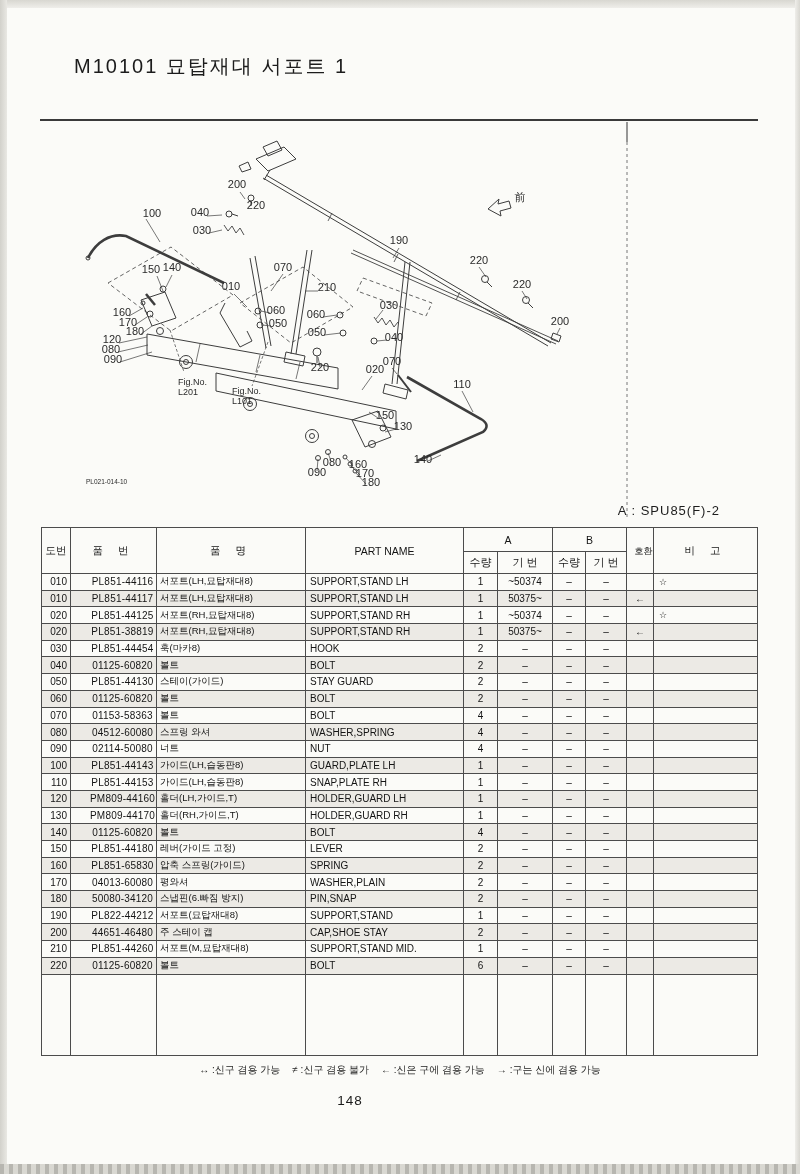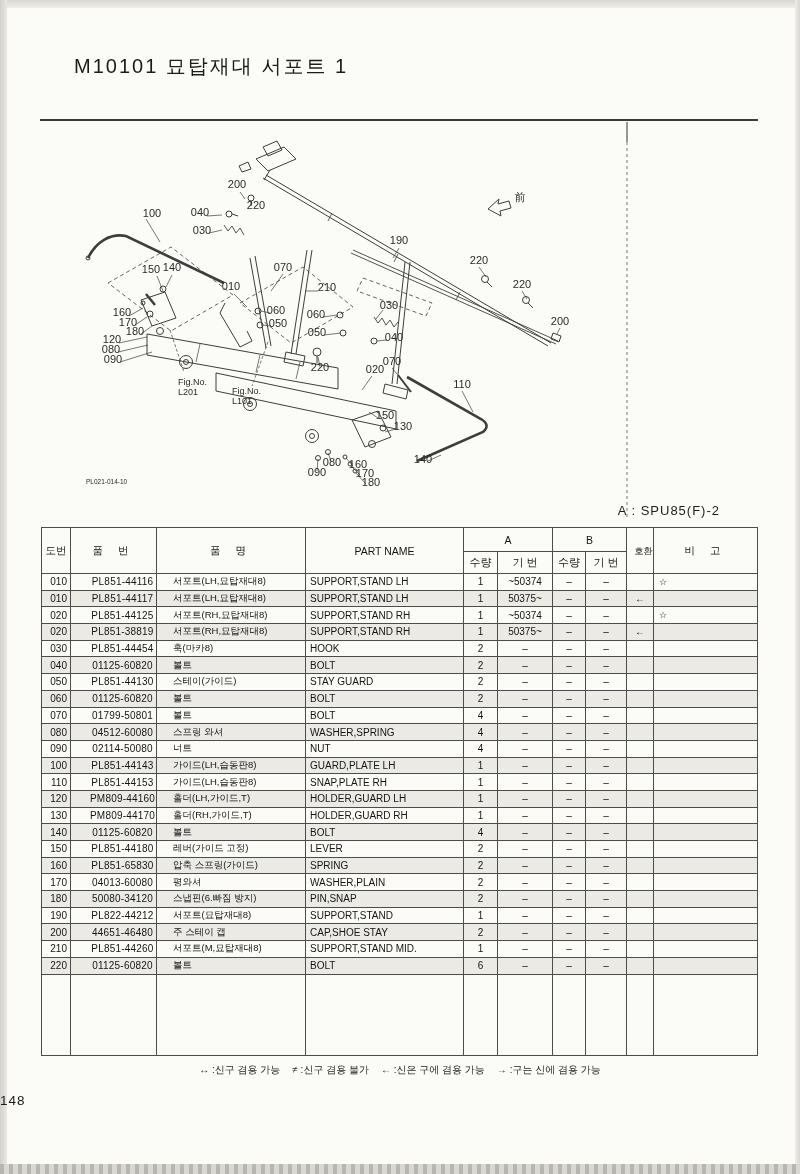--- a/index.html
+++ b/index.html
@@ -27,28 +27,28 @@
     font-size:10px;color:#141414;}
   table.parts th, table.parts td{border:1px solid #4c4c4c;overflow:hidden;white-space:nowrap;}
   table.parts thead th{font-weight:normal;font-size:10.5px;height:21px;text-align:center;background:#fbfbf8;}
   table.parts thead tr.sub th{font-size:11px;height:19px;}
   th.sp{letter-spacing:6px;}
   td{height:15.7px;padding:0;}
   tbody tr:nth-child(even) td{background:#eceae5;}
   tbody tr.spacer td{height:80px;background:#fbfbf8 !important;}
   .c-no{text-align:right;padding-right:3px;}
   .c-pn{text-align:center;padding-left:18px;letter-spacing:0.2px;}
-  .c-ko{text-align:left;padding-left:16px;font-size:9.5px;}
+  .c-ko{text-align:left;padding-left:3px;font-size:9.5px;}
   .c-en{text-align:left;padding-left:4px;margin-left:32px;}
   .c-q,.c-s,.c-cp{text-align:center;}
   .c-rm{text-align:left;padding-left:5px;font-size:9px;}
   .vwrap{display:inline-block;width:11px;word-break:break-all;line-height:9.5px;font-size:9px;vertical-align:middle;}
   .legend{position:absolute;left:0;top:1063px;width:800px;display:flex;justify-content:center;gap:12px;
     font-size:10px;color:#1d1d1d;white-space:nowrap;}
-  .page-number{position:absolute;left:0;top:1093px;width:700px;font-size:13.5px;letter-spacing:1px;color:#1a1a1a;}
+  .page-number{position:absolute;left:0;top:1093px;width:700px;text-align:center;font-size:13.5px;letter-spacing:1px;color:#1a1a1a;}
 </style>
 </head>
 <body>
 
 <div class="edge edge-top"></div>
 <div class="edge edge-left"></div>
 <div class="edge edge-right"></div>
 <div class="edge edge-bottom"></div>
 
 <div class="title-block">
@@ -325,21 +325,21 @@
         <td class="c-en">BOLT</td>
         <td class="c-q">2</td>
         <td class="c-s">–</td>
         <td class="c-q">–</td>
         <td class="c-s">–</td>
         <td class="c-cp"></td>
         <td class="c-rm"></td>
       </tr>
       <tr>
         <td class="c-no">070</td>
-        <td class="c-pn">01799-50801</td>
+        <td class="c-pn">01153-58363</td>
         <td class="c-ko">볼트</td>
         <td class="c-en">BOLT</td>
         <td class="c-q">4</td>
         <td class="c-s">–</td>
         <td class="c-q">–</td>
         <td class="c-s">–</td>
         <td class="c-cp"></td>
         <td class="c-rm"></td>
       </tr>
       <tr>

